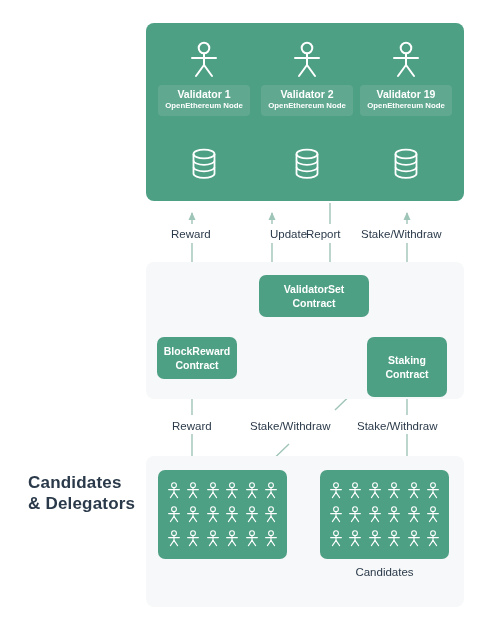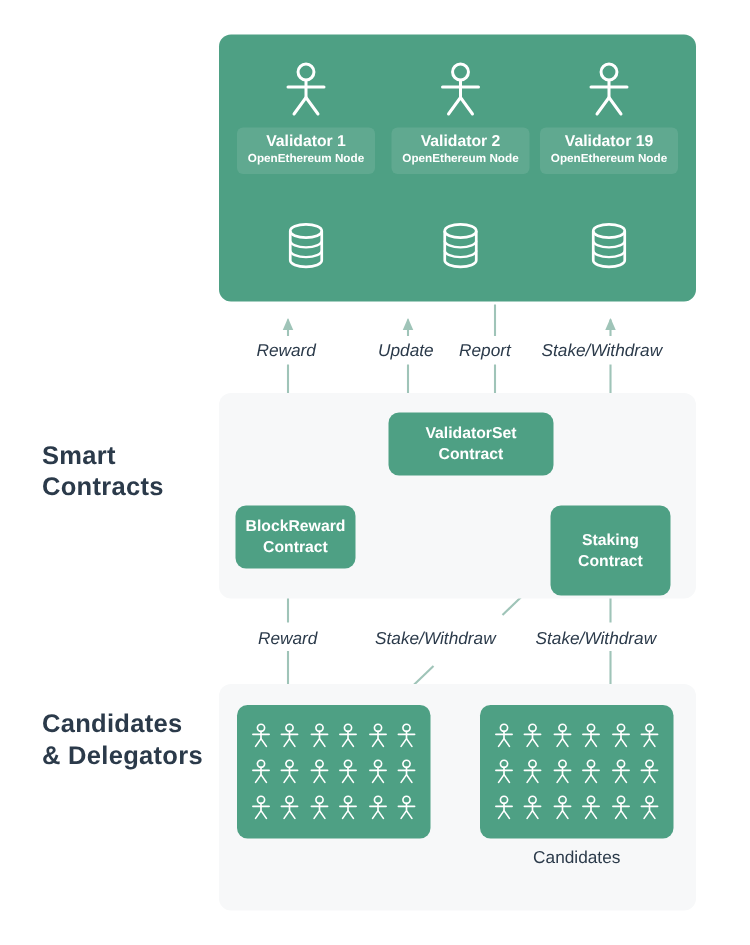--- a/index.html
+++ b/index.html
@@ -109,24 +109,23 @@
   #cap-delegators { left: 158px; top: 566px; }
   #cap-candidates { left: 320px; top: 566px; }
 
   
   .conn-label {
     position: absolute;
     color: #2b3a4a;
     font-size: 11.5px;
     font-weight: 400;
     white-space: nowrap;
-    font-style: italic;
   }
   #lbl-reward-top   { left: 171px; top: 228px; }
-  #lbl-update       { left: 252px; top: 228px; text-align: center; }
+  #lbl-update       { left: 270px; top: 228px; text-align: center; }
   #lbl-report       { left: 306px; top: 228px; text-align: right; }
   #lbl-stake-top    { left: 361px; top: 228px; }
   #lbl-reward-bot   { left: 172px; top: 420px; }
   #lbl-stake-bot-l  { left: 250px; top: 420px; }
   #lbl-stake-bot-r  { left: 357px; top: 420px; }
 
   svg.wires { position: absolute; left: 0; top: 0; width: 500px; height: 630px; pointer-events: none; }
 </style>
 </head>
 <body>
@@ -204,22 +203,20 @@
     </g>
 
     <g stroke="#9fc4b8" stroke-width="1.4" fill="none">
       <path d="M407 415 L407 385"></path>
       <path d="M403.5 392 L407 384 L410.5 392 Z" fill="#9fc4b8" stroke="none"></path>
       <path d="M407 434 L407 462"></path>
       <path d="M403.5 460 L407 468 L410.5 460 Z" fill="#9fc4b8" stroke="none"></path>
     </g>
   </svg>
 
-  <div class="row-label" id="label-contracts">Smart
-Contracts</div>
   <div class="row-label" id="label-candidates">Candidates
 &amp; Delegators</div>
 
   <div class="panel" id="validators-panel">
 
     <div class="validator-col" id="validator-col-0">
       <svg class="person-big" width="30" height="38" viewBox="0 0 30 38">
         <circle cx="15" cy="7" r="5.3" fill="none" stroke="#fff" stroke-width="2"></circle>
         <path d="M15 12.5 L15 24" stroke="#fff" stroke-width="2" stroke-linecap="round"></path>
         <path d="M3 17 L27 17" stroke="#fff" stroke-width="2" stroke-linecap="round"></path>

